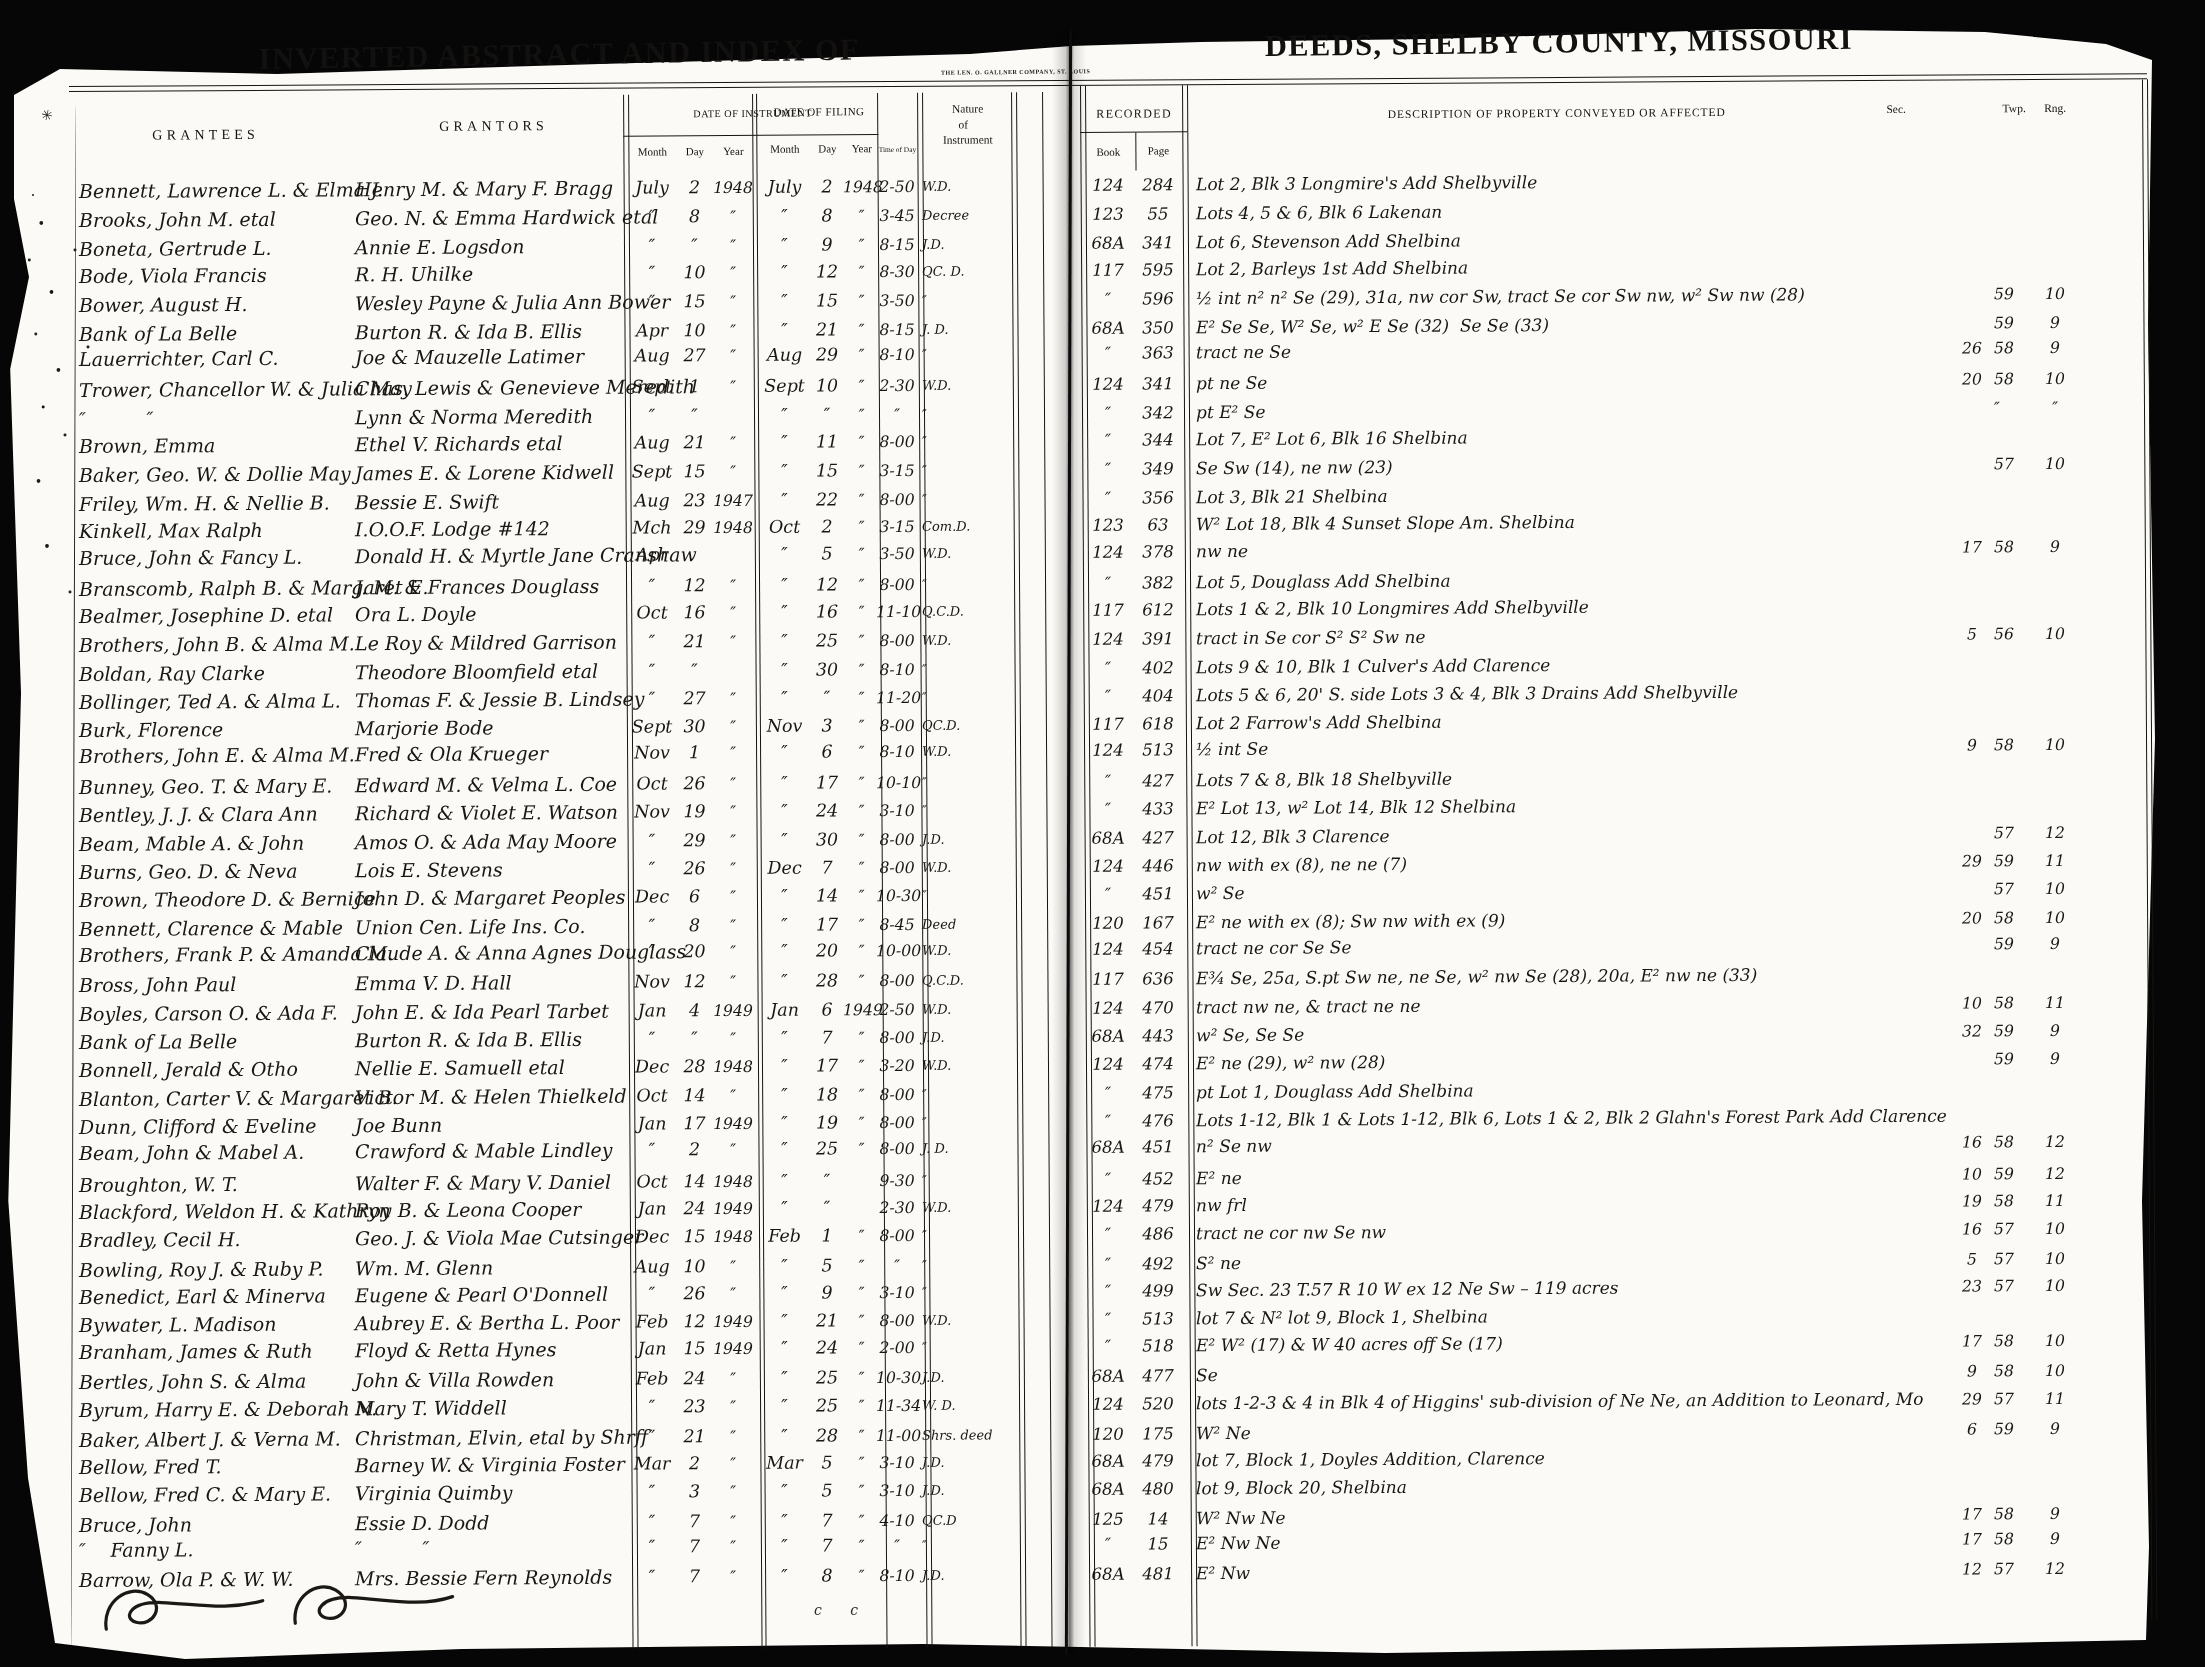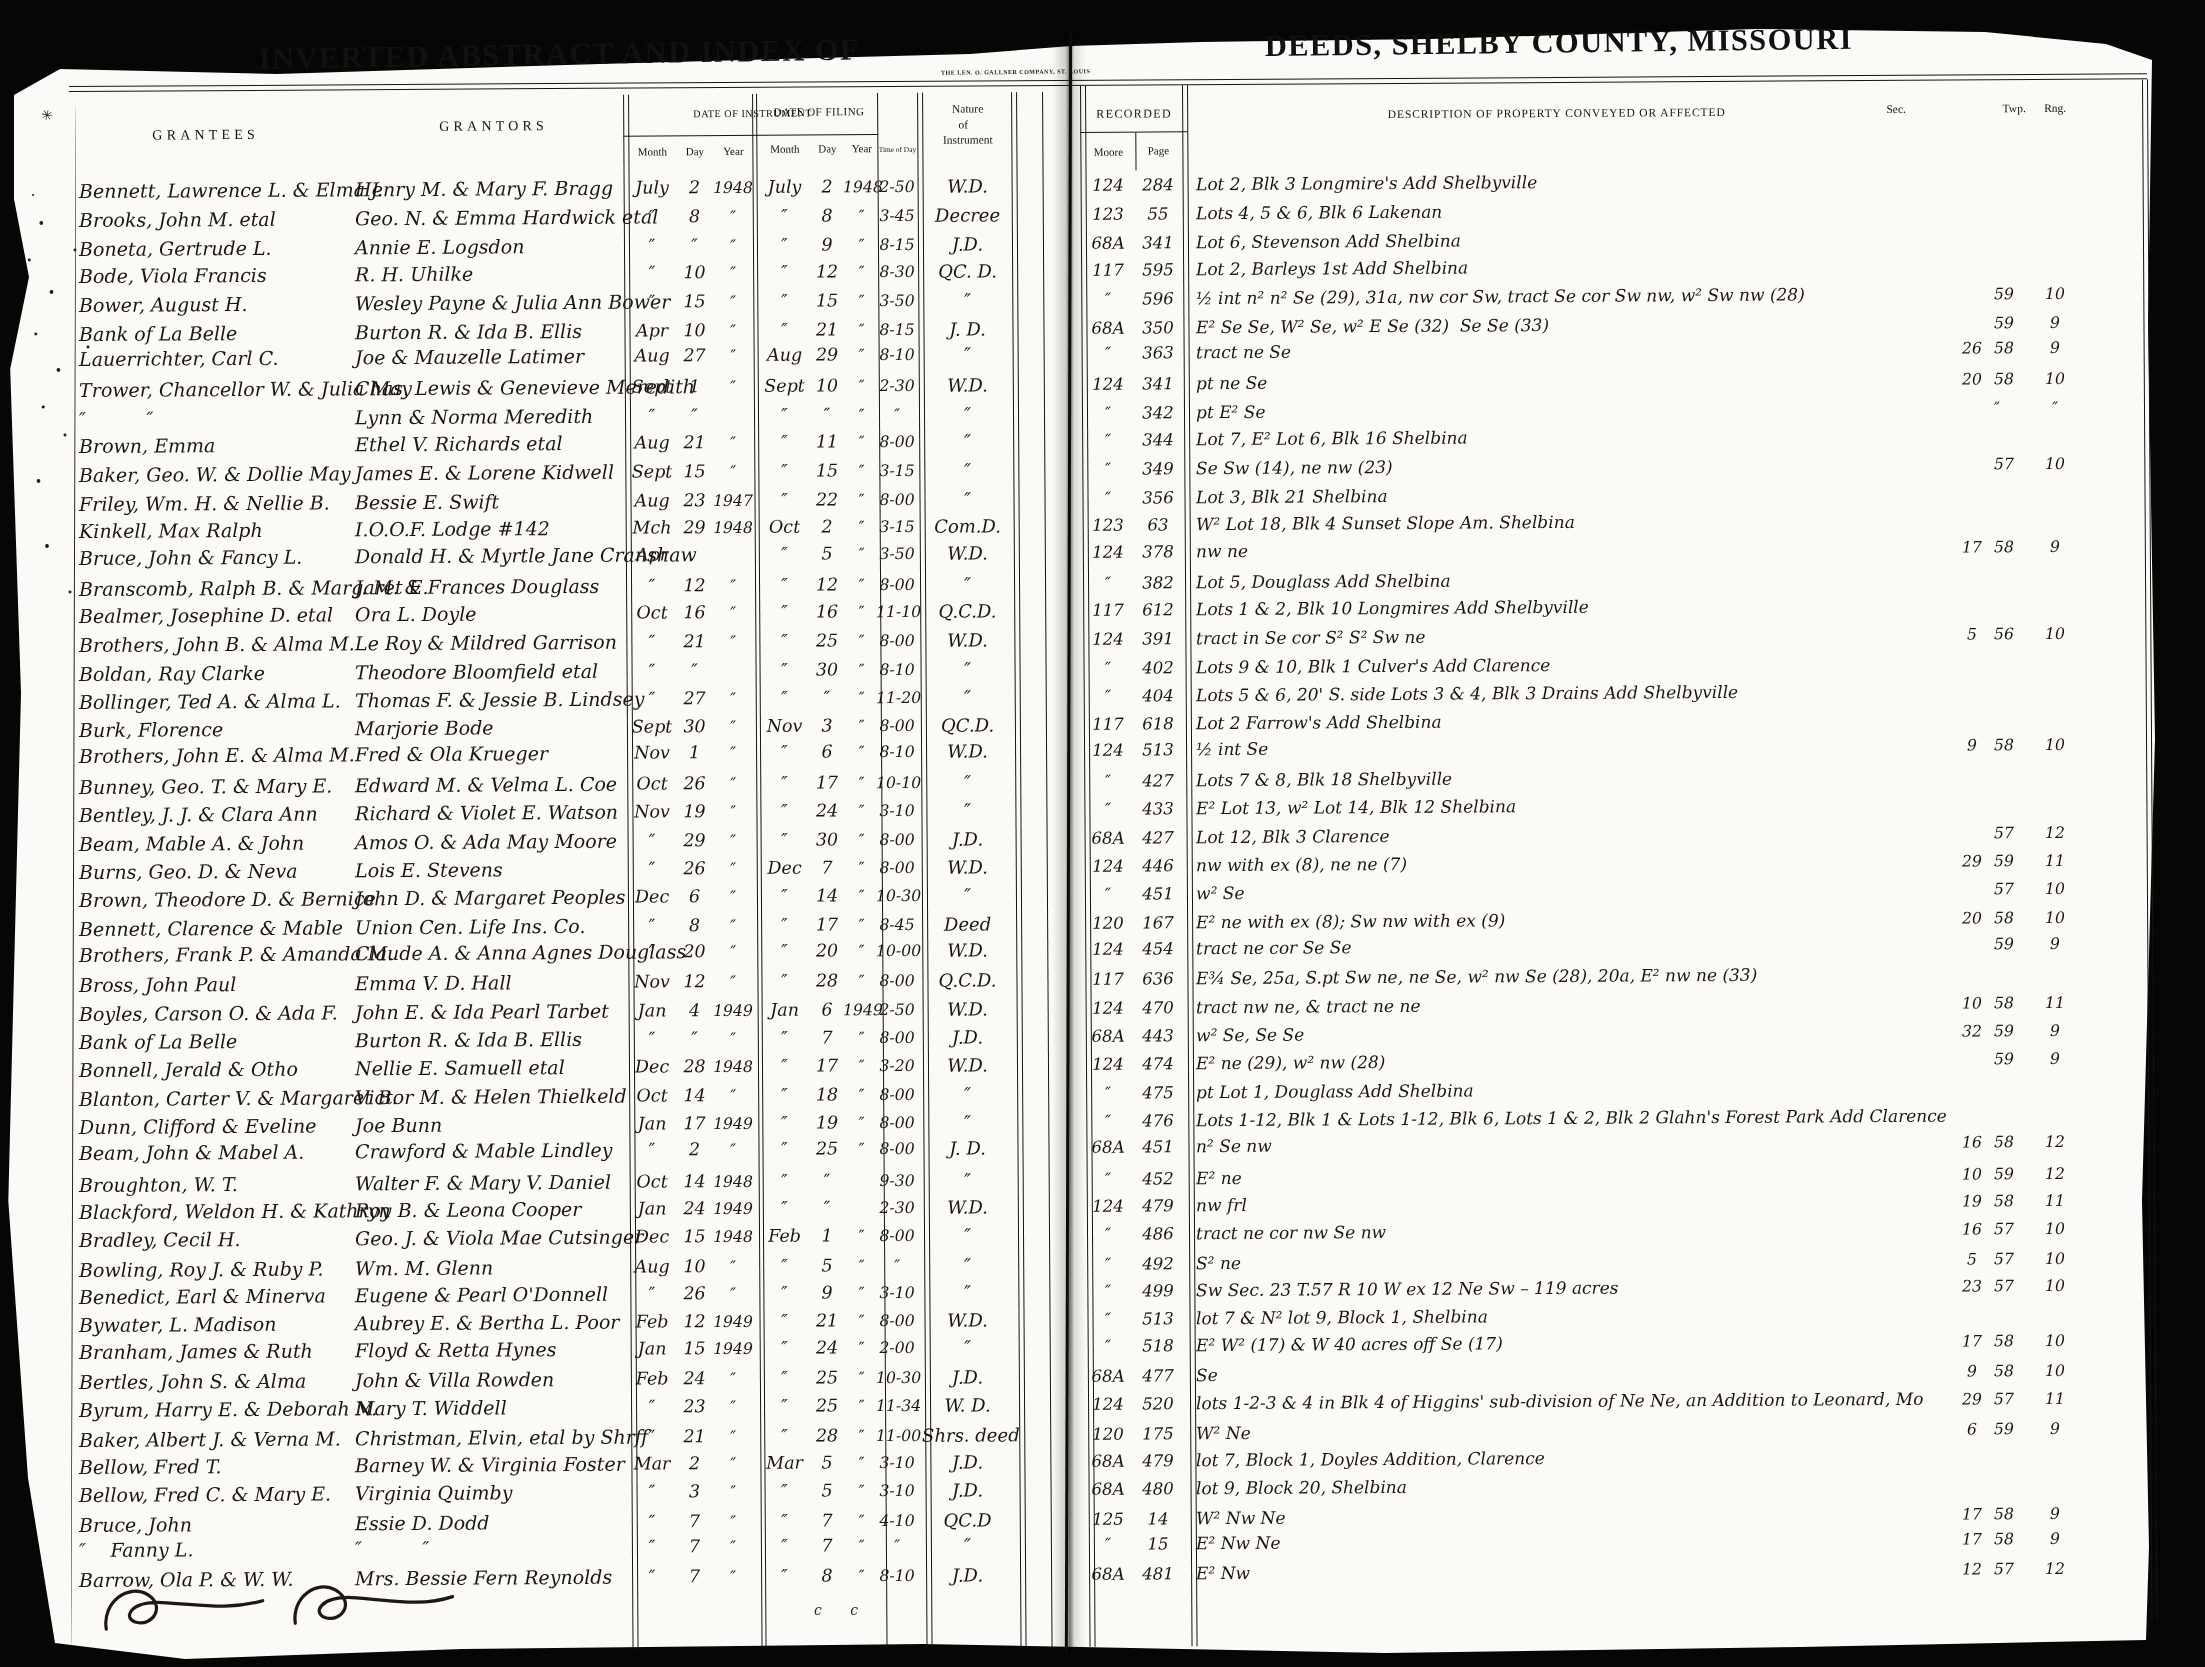--- a/index.html
+++ b/index.html
@@ -44,21 +44,21 @@
   .c{position:absolute;top:0;font-size:17.5px;line-height:27px;white-space:pre;}
   .g {left:79px; width:277px;font-size:19px;}
   .gr{left:355px; width:277px;font-size:19px;}
   .im{left:627px;width:50px;text-align:center;}
   .idy{left:675px;width:39px;text-align:center;}
   .iy{left:712px;width:42px;text-align:center;font-size:15.7px;}
   .fm{left:759px;width:51px;text-align:center;}
   .fdy{left:808px;width:38px;text-align:center;}
   .fy{left:843px;width:37px;text-align:center;font-size:15.7px;}
   .tm{left:876px;width:42px;text-align:center;font-size:15.7px;}
-  .nat{left:922px;width:91px;text-align:center;font-size:18px;}
+  .nat{left:922px;width:91px;font-size:13px;}
   .bk{left:1086px;width:44px;text-align:center;font-size:16.6px;}
   .pg{left:1132px;width:52px;text-align:center;font-size:16.6px;}
   .d {left:1196px;width:951px;font-size:17px;}
   .s {left:1952px;width:40px;text-align:center;font-size:15.7px;}
   .tw{left:1994px;width:40px;font-size:15.7px;}
   .rg{left:2035px;width:40px;text-align:center;font-size:15.7px;}
   
   .flourish{position:absolute;}
   #cc-marks{position:absolute;left:814px;top:1602px;font-size:14px;letter-spacing:12px;color:#2e2b27;}
   #margin-mark{position:absolute;left:41px;top:107px;font-size:14px;color:#1d1b18;transform:rotate(12deg);}
@@ -113,21 +113,21 @@
     <span class="colhead ctr" style="left:675px;top:149px;width:39px;font-size:11px">Day</span>
     <span class="colhead ctr" style="left:712px;top:149px;width:42px;font-size:11px">Year</span>
     <span class="colhead ctr" style="left:759px;top:147px;width:51px;font-size:11px">Month</span>
     <span class="colhead ctr" style="left:808px;top:147px;width:38px;font-size:11px">Day</span>
     <span class="colhead ctr" style="left:843px;top:147px;width:37px;font-size:11px">Year</span>
     <span class="colhead ctr" style="left:876px;top:150px;width:42px;font-size:7.4px">Time of Day</span>
     <span class="colhead ctr" style="left:922px;top:108px;width:91px;font-size:11.5px">Nature</span>
     <span class="colhead ctr" style="left:922px;top:124px;width:82px;font-size:11.5px">of</span>
     <span class="colhead ctr" style="left:922px;top:139px;width:91px;font-size:11.5px">Instrument</span>
     <span class="colhead ctr" style="left:1083px;top:113px;width:102px;font-size:12px;letter-spacing:1.4px">RECORDED</span>
-    <span class="colhead ctr" style="left:1086px;top:152px;width:44px;font-size:11px">Moore</span>
+    <span class="colhead ctr" style="left:1086px;top:152px;width:44px;font-size:11px">Book</span>
     <span class="colhead ctr" style="left:1132px;top:151px;width:52px;font-size:11px">Page</span>
     <span class="colhead ctr" style="left:1210px;top:116px;width:693px;font-size:11.5px;letter-spacing:0.9px">DESCRIPTION OF PROPERTY CONVEYED OR AFFECTED</span>
     <span class="colhead ctr" style="left:1876px;top:114px;width:40px;font-size:11.5px">Sec.</span>
     <span class="colhead ctr" style="left:1994px;top:114px;width:40px;font-size:11.5px">Twp.</span>
     <span class="colhead ctr" style="left:2035px;top:114px;width:40px;font-size:11.5px">Rng.</span>
   </div>
 
   <div id="rows">
   <div class="row" style="top: 178px;">
     <span class="c hw g">Bennett, Lawrence L. &amp; Elma J.</span>

